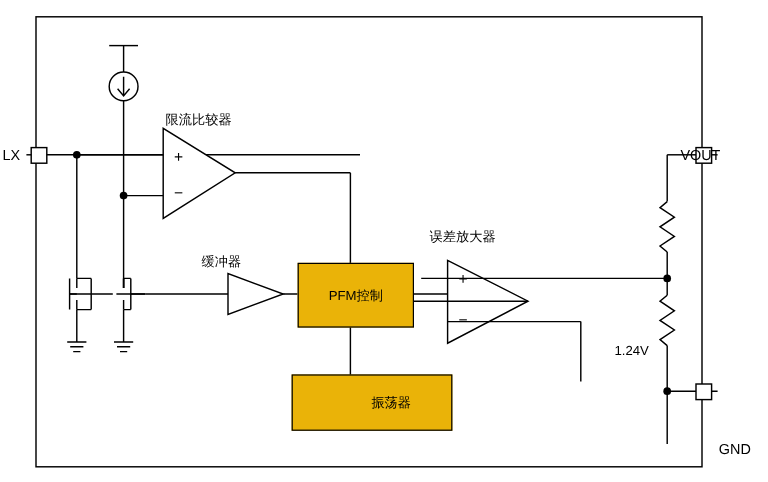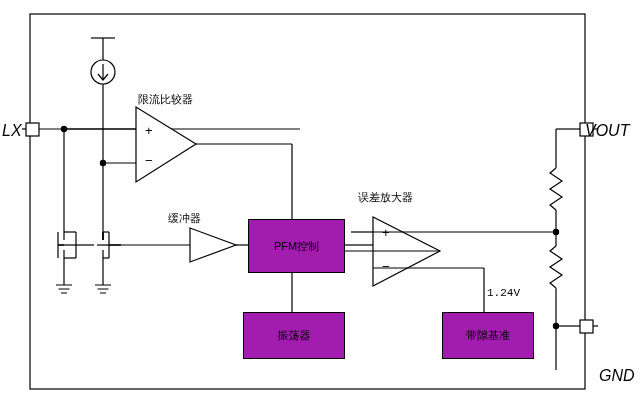--- a/index.html
+++ b/index.html
@@ -1,21 +1,21 @@
 <!DOCTYPE html>
 <html><head>
 <meta charset="utf-8">
 <style>
   html,body{margin:0;padding:0;background:#ffffff;}
   #root{position:relative;width:640px;height:402px;background:#ffffff;
         font-family:"Liberation Sans","DejaVu Sans",sans-serif;overflow:hidden;}
   .lbl{position:absolute;font-size:11px;color:#000;white-space:nowrap;}
-  .lbl.big{font-size:16px;font-style:italic;}
+  .lbl.big{font-size:12px;}
   svg{position:absolute;left:0;top:0;}
-  .blk{position:absolute;border:1px solid #000;background:#a21caf;
+  .blk{position:absolute;border:1px solid #000;background:#eab308;
        display:flex;align-items:center;justify-content:center;
        font-size:11px;color:#000;}
 </style>
 </head>
 <body>
 
 <div id="root">
 
   <svg width="640" height="402">
     <g stroke="#000" fill="none" stroke-width="1.2">
@@ -101,39 +101,36 @@
       <rect x="580" y="320" width="13" height="13" fill="#fff"></rect>
       <line x1="593" y1="326" x2="598" y2="326"></line>
       <line x1="556" y1="326" x2="580" y2="326"></line>
     </g>
   </svg>
 
   <div class="blk" style="left:248px;top:219px;width:95px;height:52px;">
     <span>PFM控制</span>
   </div>
 
-  <div class="blk" style="left:243px;top:312px;width:100px;height:45px;">
+  <div class="blk" style="left:243px;top:312px;width:100px;height:45px;padding-left:32px;">
     <span>振荡器</span>
   </div>
 
-  <div class="blk" style="left:442px;top:312px;width:90px;height:45px;">
-    <span>带隙基准</span>
-  </div>
 
   <div class="lbl" style="left:138px;top:92px;">限流比较器</div>
 
   <div class="lbl" style="left:168px;top:211px;">缓冲器</div>
 
   <div class="lbl" style="left:358px;top:190px;text-align:right;">误差放大器</div>
 
-  <div class="lbl" style="left:487px;top:287px;font-family:Liberation Mono, monospace;">1.24V</div>
+  <div class="lbl" style="left:512px;top:287px;">1.24V</div>
 
   <div class="lbl big" style="left:2px;top:122px;">LX</div>
 
-  <div class="lbl big" style="left:585px;top:122px;">VOUT</div>
+  <div class="lbl big" style="left:567px;top:122px;">VOUT</div>
 
   <div class="lbl big" style="left:599px;top:319px;margin-top:48px;">GND</div>
 
   <div class="lbl" style="left:145px;top:123px;font-size:13px;">+</div>
   <div class="lbl" style="left:145px;top:153px;font-size:13px;">−</div>
 
   <div class="lbl" style="left:382px;top:225px;font-size:13px;">+</div>
   <div class="lbl" style="left:382px;top:259px;font-size:13px;">−</div>
 
 </div>

